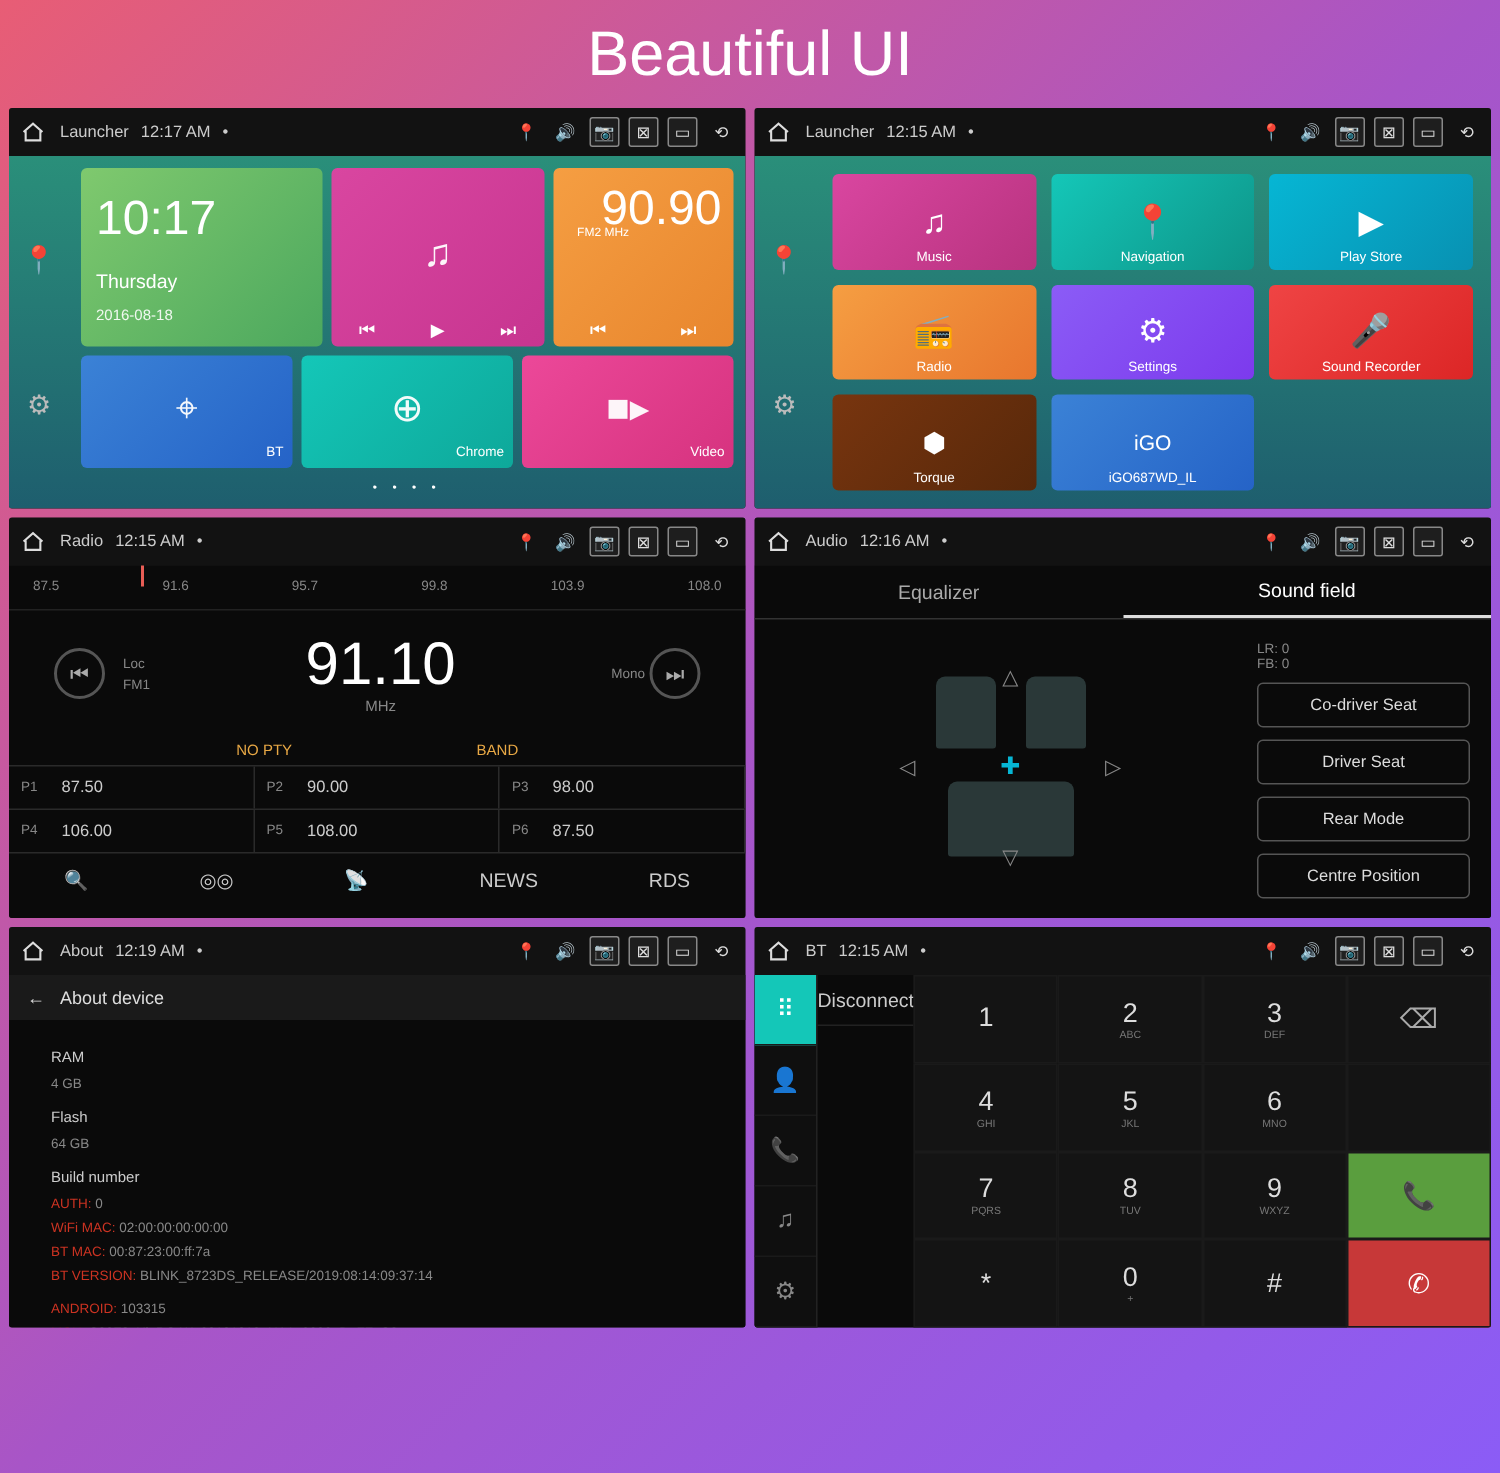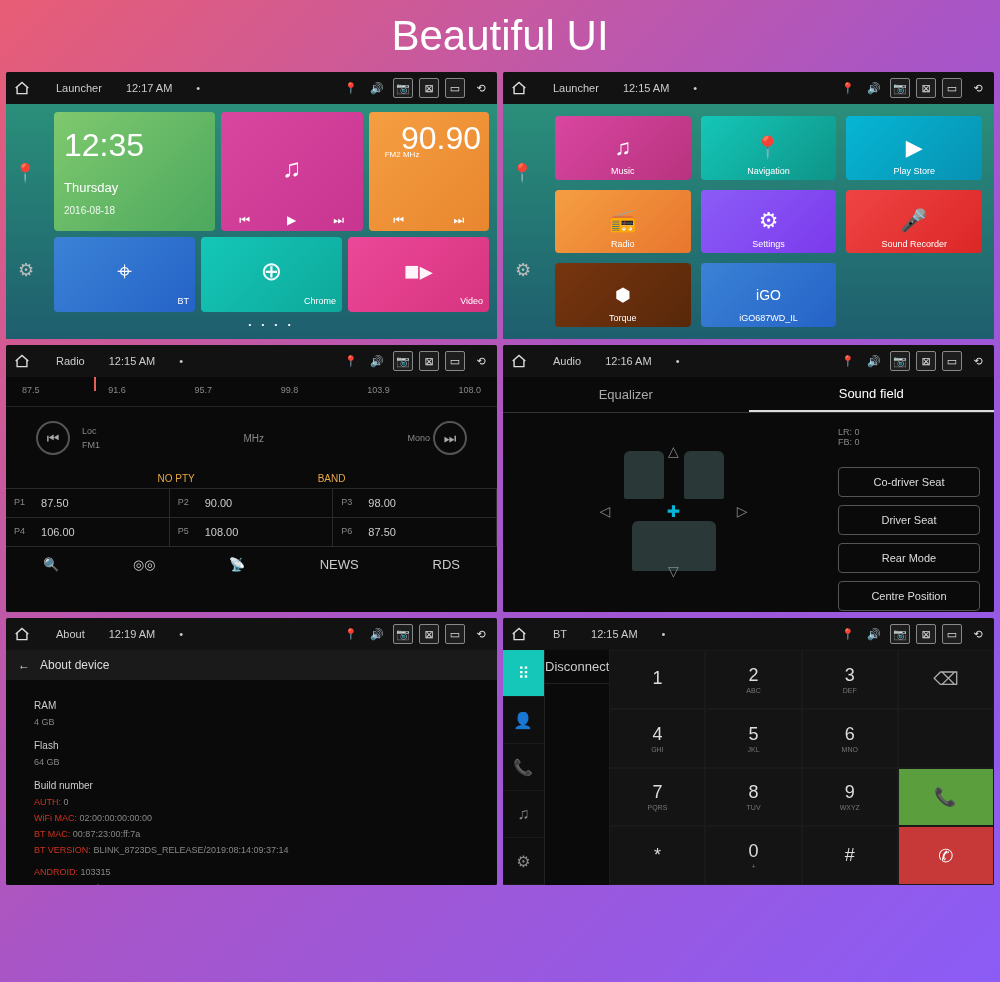--- a/index.html
+++ b/index.html
@@ -1,20 +1,20 @@
 <!DOCTYPE html>
 <html><head>
 <meta charset="utf-8">
 <style>
 *{margin:0;padding:0;box-sizing:border-box;font-family:Arial,sans-serif}
 body{width:1000px;height:982px;background:linear-gradient(135deg,#e85d75 0%,#a855c7 50%,#8b5cf6 100%);overflow:hidden}
 .header-title{text-align:center;color:#fff;font-size:42px;font-weight:300;padding:12px 12px}
 .grid{display:grid;grid-template-columns:1fr 1fr;gap:6px;padding:0 6px}
 .panel{background:#1a1a1a;border-radius:2px;overflow:hidden;position:relative}
-.status-bar{display:flex;align-items:center;height:28px;background:rgba(0,0,0,0.3);color:#ccc;font-size:11px;padding:16px 6px;gap:24px}
+.status-bar{display:flex;align-items:center;height:28px;background:rgba(0,0,0,0.3);color:#ccc;font-size:11px;padding:16px 6px;gap:8px}
 .status-bar .title{flex:0 0 auto}
 .status-bar .time{flex:0 0 auto}
 .status-bar .dot{flex:0 0 auto}
 .status-bar .spacer{flex:1}
 .status-bar .icons{display:flex;gap:6px;align-items:center}
 .sb-icon{width:20px;height:20px;display:flex;align-items:center;justify-content:center;color:#ddd}
 .sb-icon.boxed{border:1px solid #888;border-radius:2px;background:rgba(255,255,255,0.05)}
 .home-icon{width:18px;height:14px}
 
 
@@ -82,21 +82,21 @@
 .seats{width:100px;height:120px;position:relative}
 .seat{position:absolute;width:40px;height:48px;background:#2a3838;border-radius:6px 6px 2px 2px}
 .seat.fl{top:0;left:0}.seat.fr{top:0;right:0}
 .seat.rear{bottom:0;left:8px;width:84px;height:50px}
 .cross{position:absolute;top:50%;left:50%;transform:translate(-50%,-50%);color:#06b6d4;font-size:16px}
 .arrow{position:absolute;color:#888;font-size:14px}
 .arrow.up{top:-8px;left:50%;transform:translateX(-50%)}
 .arrow.dn{bottom:-8px;left:50%;transform:translateX(-50%)}
 .arrow.lt{left:-24px;top:50%;transform:translateY(-50%)}
 .arrow.rt{right:-24px;top:50%;transform:translateY(-50%)}
-.audio-info{font-size:9px;color:#888;margin-bottom:12px}
+.audio-info{font-size:9px;color:#888;margin-bottom:0}
 .audio-right{width:150px;display:flex;flex-direction:column;gap:8px;padding:4px}
 .audio-btn{border:1px solid #555;border-radius:4px;padding:8px;text-align:center;font-size:11px;color:#ddd}
 
 
 .p5-body{height:235px;background:#0a0a0a;color:#ddd}
 .about-header{display:flex;align-items:center;gap:10px;padding:8px 12px;background:#1a1a1a;font-size:12px}
 .about-content{padding:10px 28px;font-size:10px;line-height:16px}
 .about-label{color:#ccc;margin-top:8px}
 .about-value{color:#888;font-size:9px}
 .about-red{color:#cc3322;font-size:9px}
@@ -145,21 +145,21 @@
     </div>
   </div>
   <div class="p1-body">
     <div class="p1-side">
       <span class="p1-side-icon">📍</span>
       <span class="p1-side-icon">⚙</span>
     </div>
     <div class="p1-main">
       <div class="p1-row" style="flex:1.6">
         <div class="tile clock-tile">
-          <div class="clock-time">12:35</div>
+          <div class="clock-time">10:17</div>
           <div class="clock-day">Thursday</div>
           <div class="clock-date">2016-08-18</div>
         </div>
         <div class="tile music-tile">
           <div class="tile-icon-big">♫</div>
           <div class="music-controls">
             <span>⏮</span>
             <span>▶</span>
             <span>⏭</span>
           </div>
@@ -287,20 +287,21 @@
     </div>
     <div class="freq-display">
       <div style="display:flex;align-items:center;gap:12px">
         <div class="freq-btn">⏮</div>
         <div class="freq-meta freq-meta-l">
               <div>Loc</div>
               <div>FM1</div>
             </div>
       </div>
       <div class="freq-center">
+        <div class="freq-num">91.10</div>
         <div class="freq-unit">MHz</div>
       </div>
       <div style="display:flex;align-items:center;gap:3px">
         <div class="freq-meta freq-meta-r">
               <div>Mono</div>
             </div>
         <div class="freq-btn">⏭</div>
       </div>
     </div>
     <div class="preset-header">

